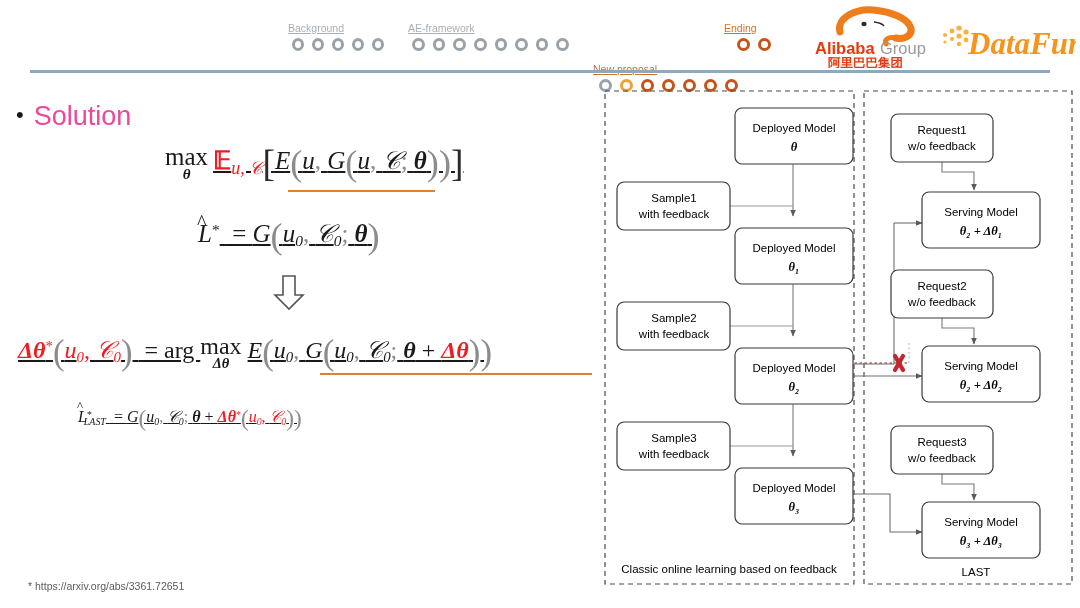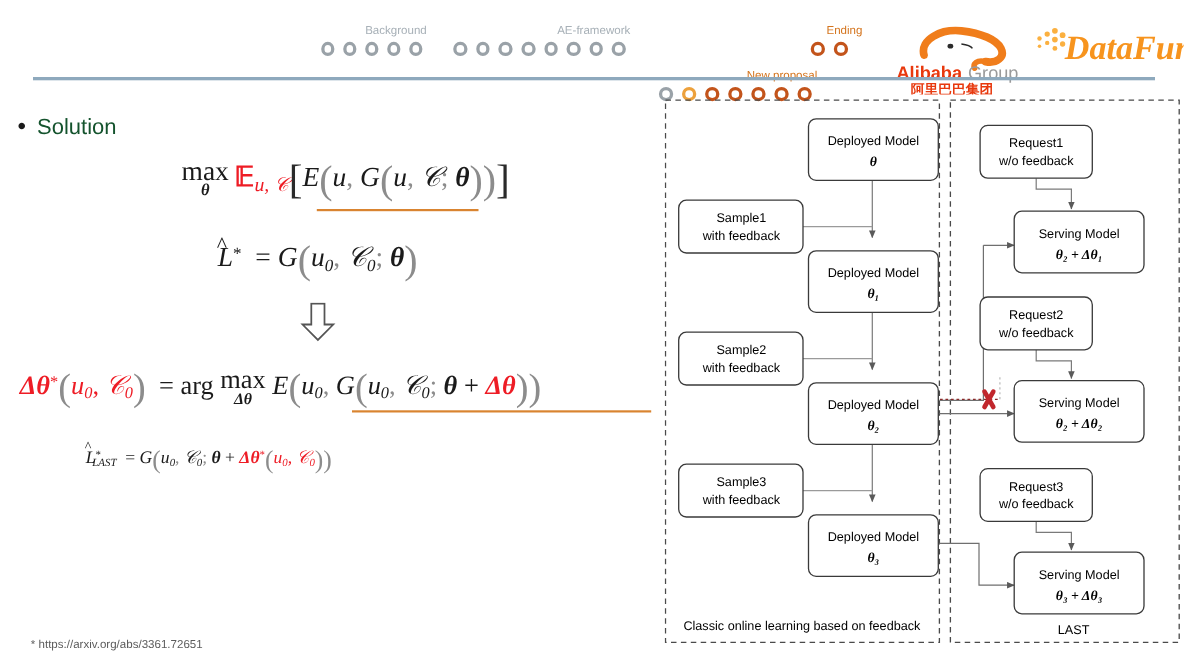--- a/index.html
+++ b/index.html
@@ -27,51 +27,53 @@
   #title-rule {
     position: absolute; left: 30px; top: 70px;
     width: 1020px; height: 3px;
     background: #8ea9bd;
   }
 
   
   #nav { position: absolute; left: 288px; top: 22px; height: 44px; }
   .nav-group { position: absolute; top: 0; }
   .nav-label {
-    font-size: 10.5px; text-align: right;
+    font-size: 10.5px; text-align: left;
     white-space: nowrap; line-height: 13px;
     margin-bottom: 3px;
+    text-decoration: underline;
   }
   .nav-dots { display: flex; gap: 0px; justify-content: center; align-items: center; }
   .dot {
     width: 13px; height: 13px; border-radius: 50%;
     margin: 0 4px;
     box-sizing: border-box;
   }
   .dot-gray  { border: 3.5px solid #9aa2a8; background: #ffffff; }
   .dot-cur   { border: 3.5px solid #eda13c; background: #ffffff; }
   .dot-done  { border: 3.5px solid #c3541b; background: #ffffff; }
 
   .lbl-gray { color: #a7b0b7; }
   .lbl-orange { color: #d4741d; }
 
   
-  #alibaba-logo { position: absolute; left: 814px; top: 24px; width: 128px; height: 62px; }
+  #alibaba-logo { position: absolute; left: 814px; top: 6px; width: 128px; height: 62px; }
   #datafun-logo { position: absolute; left: 940px; top: 22px; width: 136px; height: 40px; }
 
   
   #bullet-row { position: absolute; left: 16px; top: 100px; display: flex; align-items: flex-start; }
   #bullet-dot { font-size: 22px; line-height: 30px; color: #1a1a1a; margin-right: 10px; }
-  #bullet-text { font-size: 20px; color: #14532d; line-height: 32px; }
+  #bullet-text { font-size: 27px; color: #ec4899; line-height: 32px; }
 
   .formula {
     position: absolute;
     font-family: "Liberation Serif", serif;
     color: #1a1a1a;
     white-space: nowrap;
+    text-decoration: underline;
   }
   .it { font-style: italic; }
   .bf { font-weight: bold; font-style: italic; }
   .red { color: #ee1c25; }
   .cal { font-family: "Liberation Serif", serif; font-style: italic; }
   .paren { color: #8c8c8c; }
   sub.small { font-size: 0.62em; vertical-align: -0.28em; font-style: italic; }
   sup.small { font-size: 0.62em; vertical-align: 0.45em; }
 
   .uline {

